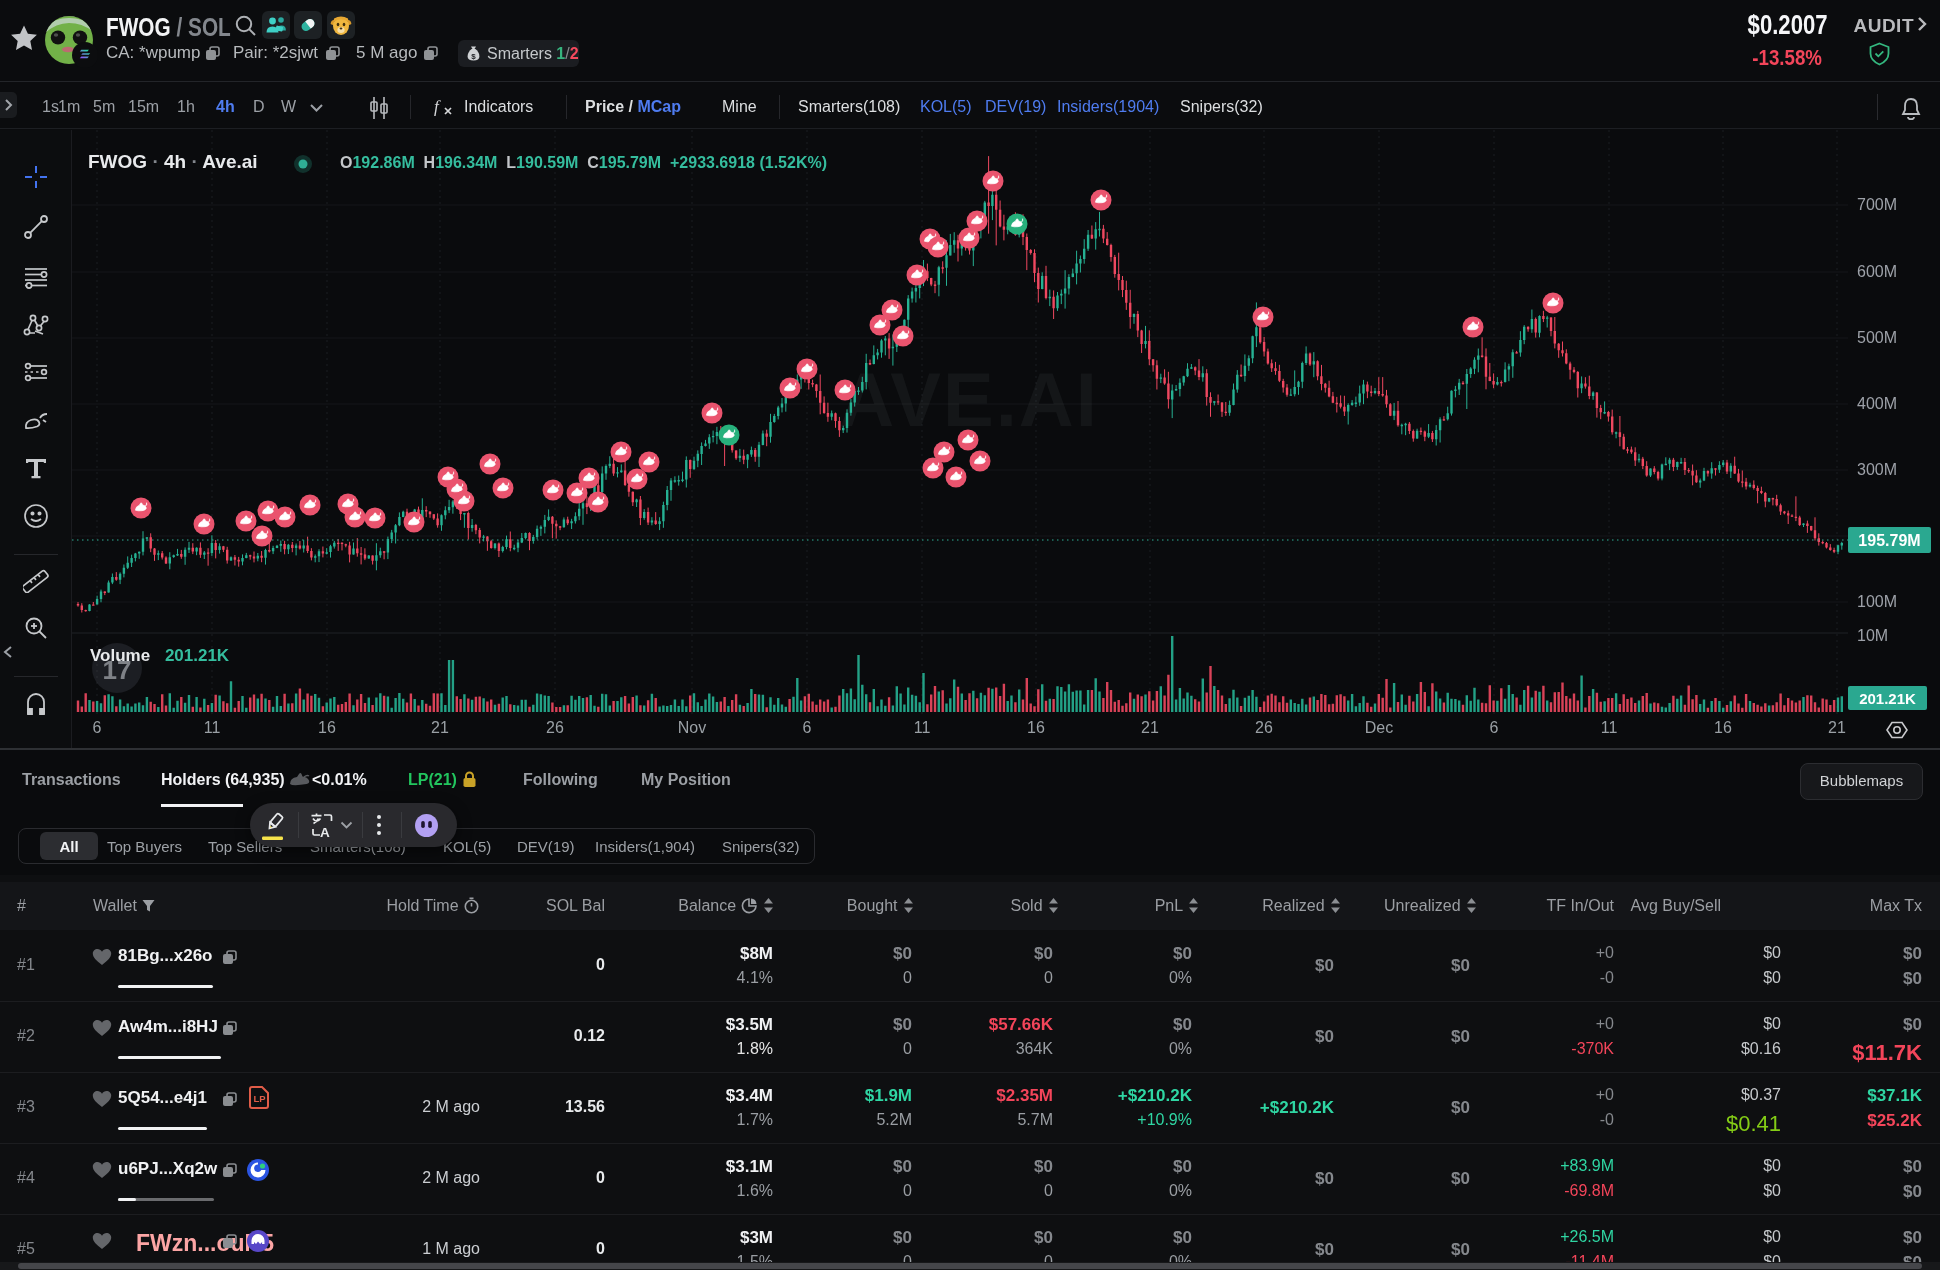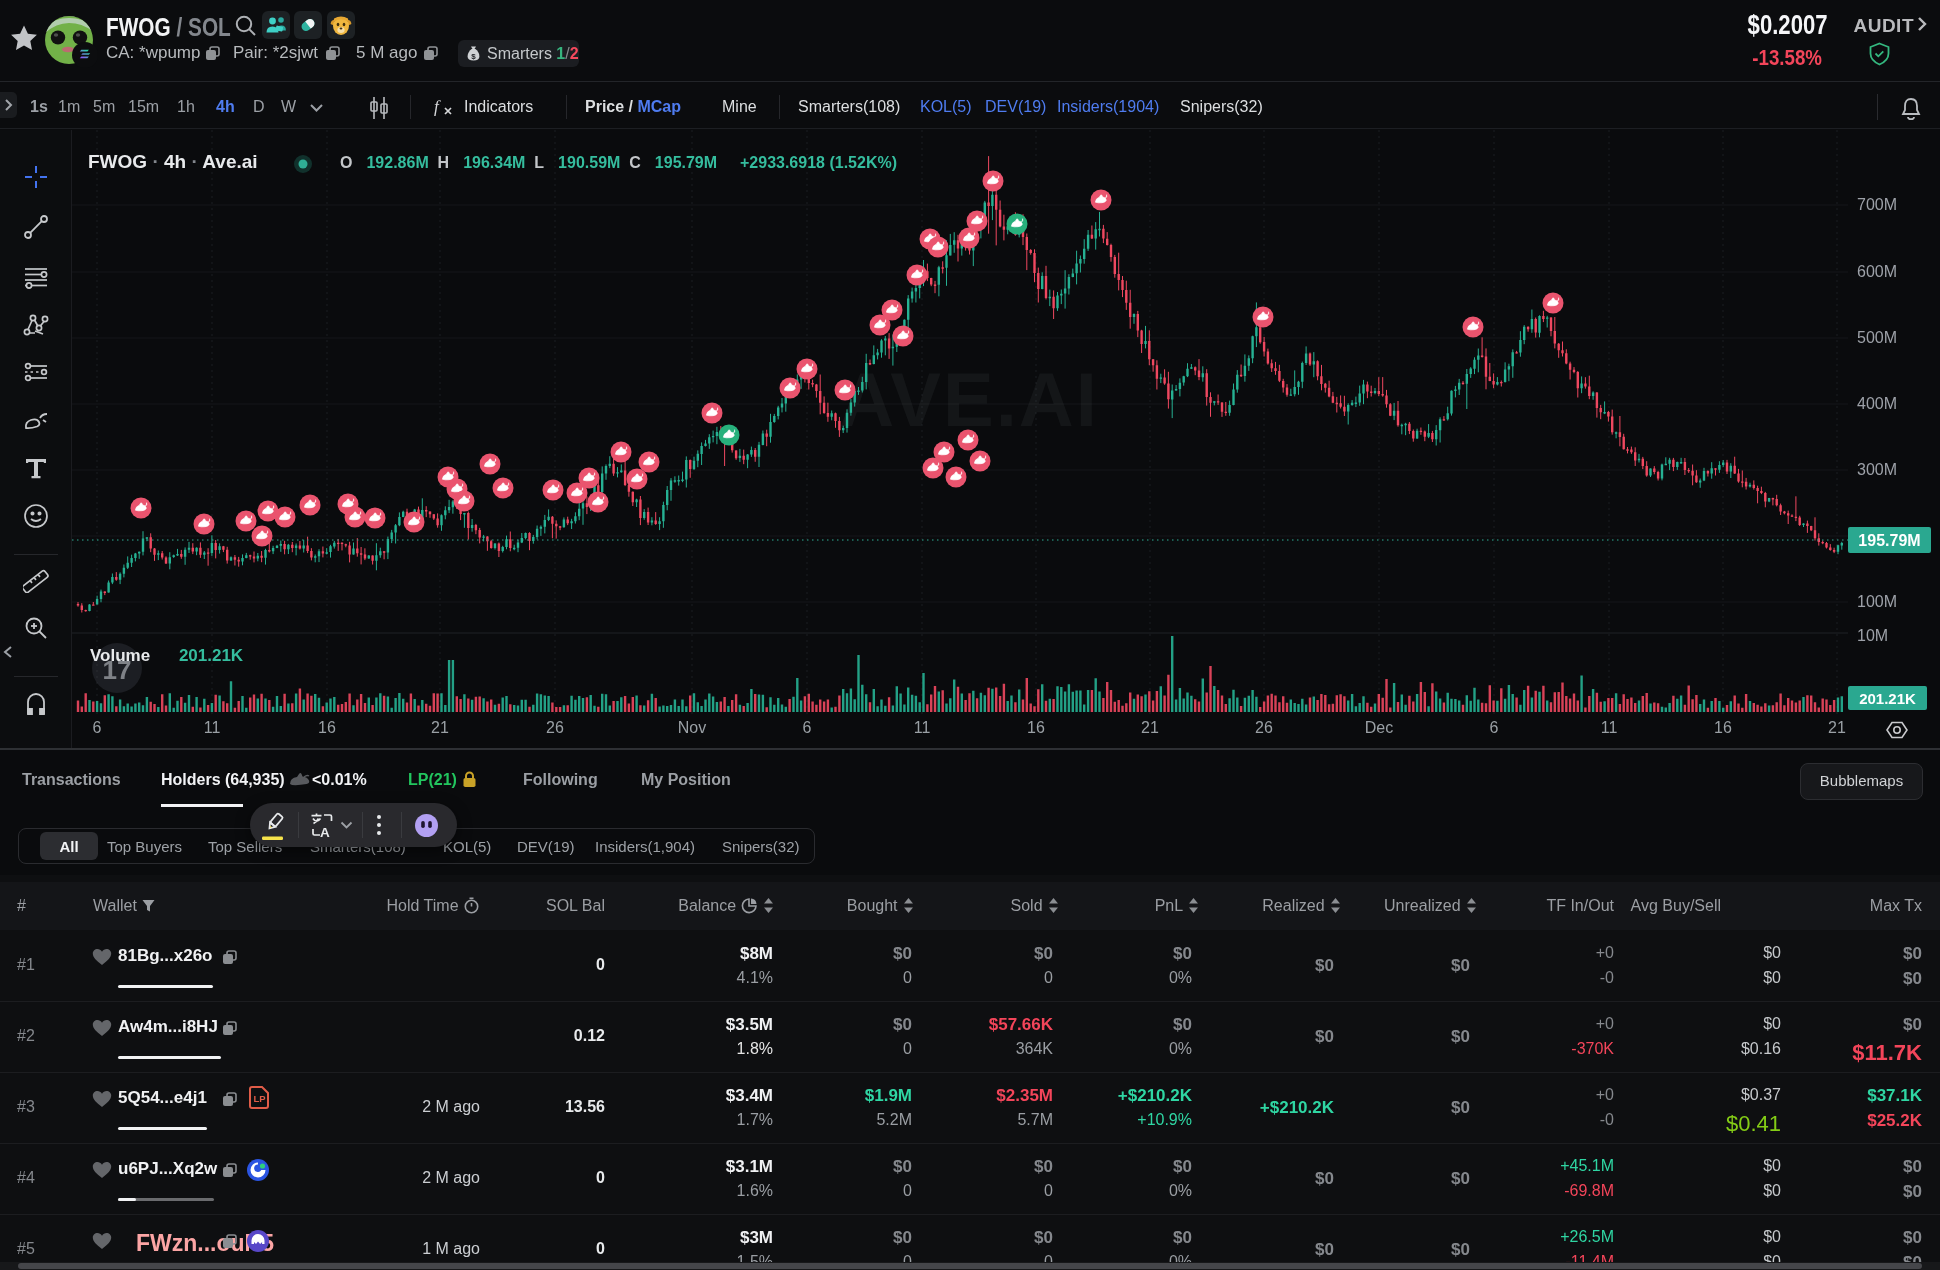--- a/index.html
+++ b/index.html
@@ -1,19 +1,19 @@
 <!DOCTYPE html>
 <html><head><meta charset="utf-8">
 <style>
 * { margin:0; padding:0; box-sizing:border-box; }
 html,body { width:1940px; height:1270px; background:#0b0c0e; overflow:hidden;
   font-family:"Liberation Sans", sans-serif; }
 #page { position:relative; width:1940px; height:1270px; background:#0b0c0e; color:#e6e8ea; }
 .abs { position:absolute; }
-.teal { color:#35bd9e;padding-left:14px; }
+.teal { color:#35bd9e; }
 .b { font-weight:bold; }
 .r { text-align:right; }
 svg { display:block; }
 </style></head>
 <body>
 <div id="page">
 
 <div class="abs" style="left:0;top:0;width:1940px;height:82px;background:#0b0c0e;border-bottom:1px solid #232529"></div>
 <svg class="abs" style="left:9px;top:24px" width="30" height="29" viewBox="0 0 30 29">
       <path d="M15 1.5l3.9 8.2 9 1.1-6.6 6.2 1.7 8.9-8-4.4-8 4.4 1.7-8.9L2.1 10.8l9-1.1z" fill="#c2c4c7"></path>
@@ -110,21 +110,21 @@
     </svg>
 <svg class="abs" style="left:1868px;top:42px" width="23" height="24" viewBox="0 0 23 24">
       <path d="M11.5 1.5l9 3.5v6.5q0 7-9 11-9-4-9-11V5z" fill="none" stroke="#34b87f" stroke-width="1.8"></path>
       <path d="M7.5 11.5l2.8 2.8 5-5" fill="none" stroke="#34b87f" stroke-width="1.8"></path>
     </svg>
 <div class="abs" style="left:0;top:83px;width:1940px;height:46px;background:#0b0c0e;border-bottom:1px solid #1d1f23"></div>
 <div class="abs" style="left:0;top:92px;width:17px;height:26px;background:#1a1c1f;border-radius:0 5px 5px 0"></div>
 <svg class="abs" style="left:2px;top:98px" width="13" height="14" viewBox="0 0 13 14">
       <path d="M4 2l5 5-5 5" fill="none" stroke="#a2a5aa" stroke-width="2"></path>
     </svg>
-<div class="abs" style="left:30px;top:98px;font-size:16px;color:#9ca0a6;font-weight:bold">1s</div>
+<div class="abs" style="left:42px;top:98px;font-size:16px;color:#9ca0a6;font-weight:normal">1s</div>
 <div class="abs" style="left:58px;top:98px;font-size:16px;color:#9ca0a6;font-weight:normal">1m</div>
 <div class="abs" style="left:93px;top:98px;font-size:16px;color:#9ca0a6;font-weight:normal">5m</div>
 <div class="abs" style="left:128px;top:98px;font-size:16px;color:#9ca0a6;font-weight:normal">15m</div>
 <div class="abs" style="left:177px;top:98px;font-size:16px;color:#9ca0a6;font-weight:normal">1h</div>
 <div class="abs" style="left:216px;top:98px;font-size:16px;color:#4f7cf0;font-weight:bold">4h</div>
 <div class="abs" style="left:253px;top:98px;font-size:16px;color:#9ca0a6;font-weight:normal">D</div>
 <div class="abs" style="left:281px;top:98px;font-size:16px;color:#9ca0a6;font-weight:normal">W</div>
 <svg class="abs" style="left:309px;top:103px" width="15" height="10" viewBox="0 0 15 10">
       <path d="M2 2l5.5 5.5L13 2" fill="none" stroke="#9ca0a6" stroke-width="2"></path>
     </svg>
@@ -741,21 +741,21 @@
 <div class="abs r b" style="left:570px;top:1157px;width:203px;font-size:17px;color:#f0f1f3">$3.1M</div>
 <div class="abs r" style="left:570px;top:1182px;width:203px;font-size:16px;color:#9a9ea3">1.6%</div>
 <div class="abs r b" style="left:730px;top:1157px;width:182px;font-size:17px;color:#85888d">$0</div>
 <div class="abs r" style="left:730px;top:1182px;width:182px;font-size:16px;color:#9a9ea3">0</div>
 <div class="abs r b" style="left:875px;top:1157px;width:178px;font-size:17px;color:#85888d">$0</div>
 <div class="abs r" style="left:875px;top:1182px;width:178px;font-size:16px;color:#9a9ea3">0</div>
 <div class="abs r b" style="left:1015px;top:1157px;width:177px;font-size:17px;color:#85888d">$0</div>
 <div class="abs r" style="left:1015px;top:1182px;width:177px;font-size:16px;color:#9a9ea3">0%</div>
 <div class="abs r b" style="left:1155px;top:1169px;width:179px;font-size:17px;color:#85888d">$0</div>
 <div class="abs r b" style="left:1290px;top:1169px;width:180px;font-size:17px;color:#85888d">$0</div>
-<div class="abs r" style="left:1470px;top:1157px;width:144px;font-size:16px;color:#2fd6a3">+45.1M</div>
+<div class="abs r" style="left:1470px;top:1157px;width:144px;font-size:16px;color:#2fd6a3">+83.9M</div>
 <div class="abs r" style="left:1470px;top:1182px;width:144px;font-size:16px;color:#f3455a">-69.8M</div>
 <div class="abs r" style="left:1630px;top:1157px;width:151px;font-size:16px;color:#c6c9cc">$0</div>
 <div class="abs r" style="left:1630px;top:1182px;width:151px;font-size:16px;color:#c6c9cc">$0</div>
 <div class="abs r b" style="left:1770px;top:1157px;width:152px;font-size:17px;color:#85888d">$0</div>
 <div class="abs r b" style="left:1770px;top:1182px;width:152px;font-size:17px;color:#85888d">$0</div>
 <div class="abs" style="left:0;top:1214px;width:1940px;height:1px;background:#1c1d20"></div>
 <div class="abs" style="left:17px;top:1240px;font-size:16px;color:#85888d">#5</div>
 <div class="abs" style="left:92px;top:1232px">
       <svg width="20" height="18" viewBox="0 0 20 18">
         <path d="M10 17C4 12.5 0.8 9 0.8 5.5 0.8 2.8 3 1 5.4 1 7.2 1 9 2 10 3.8 11 2 12.8 1 14.6 1 17 1 19.2 2.8 19.2 5.5 19.2 9 16 12.5 10 17z" fill="#64666a"></path>

